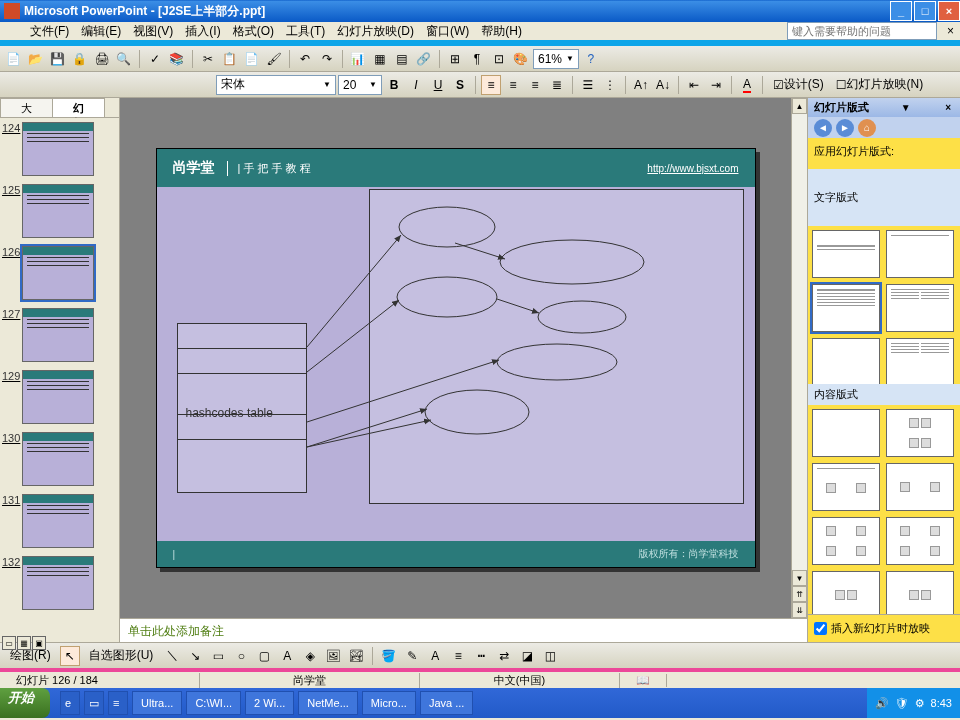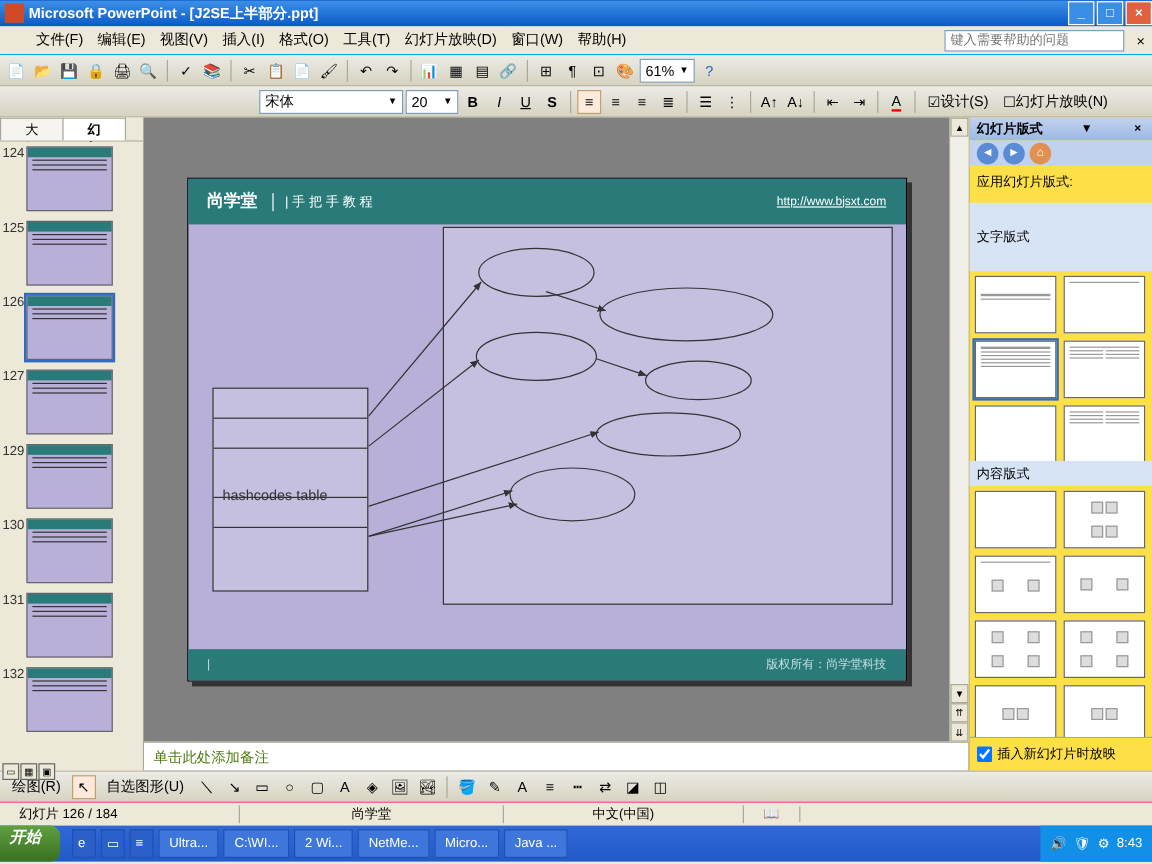--- a/index.html
+++ b/index.html
@@ -7,21 +7,21 @@
 
 
 .titlebar { height: 22px; background: linear-gradient(to bottom, #0a5ac6, #3b8ee6 5%, #0a5ac6); display: flex; align-items: center; color: white; font-size: 12px; padding-left: 4px; }
 .titlebar .icon { width: 16px; height: 16px; background: #d04a28; margin-right: 4px; }
 .titlebar .title { flex: 1; font-weight: bold; }
 .titlebar .winbtns { display: flex; }
 .titlebar .winbtn { width: 22px; height: 20px; margin-left: 2px; background: #3b8ee6; border: 1px solid #fff; display: flex; align-items: center; justify-content: center; color: white; font-weight: bold; font-size: 11px; }
 .titlebar .winbtn.close { background: #e06040; }
 
 
-.menubar { height: 24px; background: #ece9d8; border-bottom: 1px solid #0ea5e9; display: flex; align-items: center; padding-left: 24px; }
+.menubar { height: 24px; background: #ece9d8; border-bottom: 6px solid #0ea5e9; display: flex; align-items: center; padding-left: 24px; }
 .menubar .mitem { padding: 2px 6px; cursor: pointer; }
 .menubar .help-search { margin-left: auto; width: 150px; height: 18px; border: 1px solid #7f9db9; background: white; padding: 0 4px; color: #888; font-size: 11px; margin-right: 4px; }
 .menubar .closeX { padding: 0 6px; cursor: pointer; }
 
 
 .toolbar { height: 26px; background: linear-gradient(to bottom, #ecebe5, #d6d3c0); border-bottom: 1px solid #aca899; display: flex; align-items: center; padding: 0 4px; gap: 2px; }
 .tbtn { width: 20px; height: 20px; display: flex; align-items: center; justify-content: center; border: 1px solid transparent; }
 .tsep { width: 1px; height: 18px; background: #aca899; margin: 0 3px; }
 .tcombo { height: 20px; border: 1px solid #7f9db9; background: white; padding: 0 4px; display: flex; align-items: center; font-size: 12px; }
 .tcombo .dd { margin-left: 4px; font-size: 8px; }
@@ -30,21 +30,21 @@
 
 .main { display: flex; height: 544px; }
 
 
 .outline { width: 120px; background: #ece9d8; border-right: 1px solid #aca899; display: flex; flex-direction: column; }
 .outline .tabs { height: 20px; display: flex; background: #ece9d8; border-bottom: 1px solid #aca899; }
 .outline .tab { padding: 2px 20px; border: 1px solid #aca899; border-bottom: none; background: #f5f4ef; margin-right: -1px; font-size: 11px; }
 .outline .tab.active { background: white; font-weight: bold; }
 .outline .tab.close { margin-left: auto; border: none; background: transparent; }
 .outline .thumbs { flex: 1; overflow-y: auto; background: #ece9d8; padding: 4px 2px; }
-.outline .thumbrow { display: flex; align-items: flex-start; margin-bottom: 8px; }
+.outline .thumbrow { display: flex; align-items: flex-start; margin-bottom: 8px; text-decoration: underline; }
 .outline .thumbnum { width: 20px; text-align: right; padding-right: 4px; font-size: 11px; color: #333; }
 .outline .thumb { width: 72px; height: 54px; background: #b8b0d8; border: 1px solid #666; position: relative; }
 .outline .thumb.selected { outline: 2px solid #316ac5; }
 .outline .thumb .thead { height: 8px; background: #2a7a7a; }
 .outline .thumb .tbody { position: absolute; top: 10px; left: 4px; right: 4px; }
 .outline .thumb .tbody .line { height: 1px; background: #333; margin-bottom: 3px; }
 .outline .osb { width: 14px; background: #ece9d8; }
 
 
 .editor { flex: 1; display: flex; flex-direction: column; background: #808080; }
@@ -87,21 +87,21 @@
 .taskpane .layout-item .licon { flex: 1; display: flex; align-items: center; justify-content: center; gap: 2px; }
 .taskpane .layout-item .licon span { width: 10px; height: 10px; background: #ddd; border: 1px solid #999; }
 .taskpane .tpfoot { padding: 6px; border-top: 1px solid #aca899; font-size: 11px; display: flex; align-items: center; }
 .taskpane .tpfoot input { margin-right: 4px; }
 
 
 .drawbar { height: 26px; background: linear-gradient(to bottom, #ecebe5, #d6d3c0); border-top: 1px solid #aca899; display: flex; align-items: center; padding: 0 4px; gap: 3px; }
 .drawbar .dlabel { padding: 2px 6px; font-size: 12px; }
 
 
-.statusbar { height: 20px; background: #ece9d8; border-top: 1px solid #ec4899; display: flex; align-items: center; font-size: 11px; }
+.statusbar { height: 20px; background: #ece9d8; border-top: 4px solid #ec4899; display: flex; align-items: center; font-size: 11px; }
 .statusbar .cell { padding: 0 16px; border-right: 1px solid #aca899; }
 
 
 .taskbar { height: 30px; background: linear-gradient(to bottom, #3168d8, #225ac8); display: flex; align-items: center; }
 .taskbar .start { height: 30px; padding: 0 16px 10px 8px; background: linear-gradient(to bottom, #5fa040, #3a7020); color: white; font-weight: bold; font-style: italic; display: flex; align-items: center; border-radius: 0 8px 8px 0; font-size: 13px; }
 .taskbar .tbitem { height: 24px; padding: 0 8px; margin-left: 4px; background: #3f76dc; border: 1px solid #2050b0; color: white; font-size: 11px; display: flex; align-items: center; max-width: 90px; overflow: hidden; }
 .taskbar .tray { margin-left: auto; height: 30px; background: #1290e8; padding: 0 8px; display: flex; align-items: center; color: white; font-size: 11px; gap: 6px; }
 .viewbtns { position: absolute; left: 2px; bottom: 70px; display: flex; gap: 1px; }
 .viewbtns .vb { width: 14px; height: 14px; background: #ece9d8; border: 1px solid #666; font-size: 8px; display: flex; align-items: center; justify-content: center; }
 </style>

